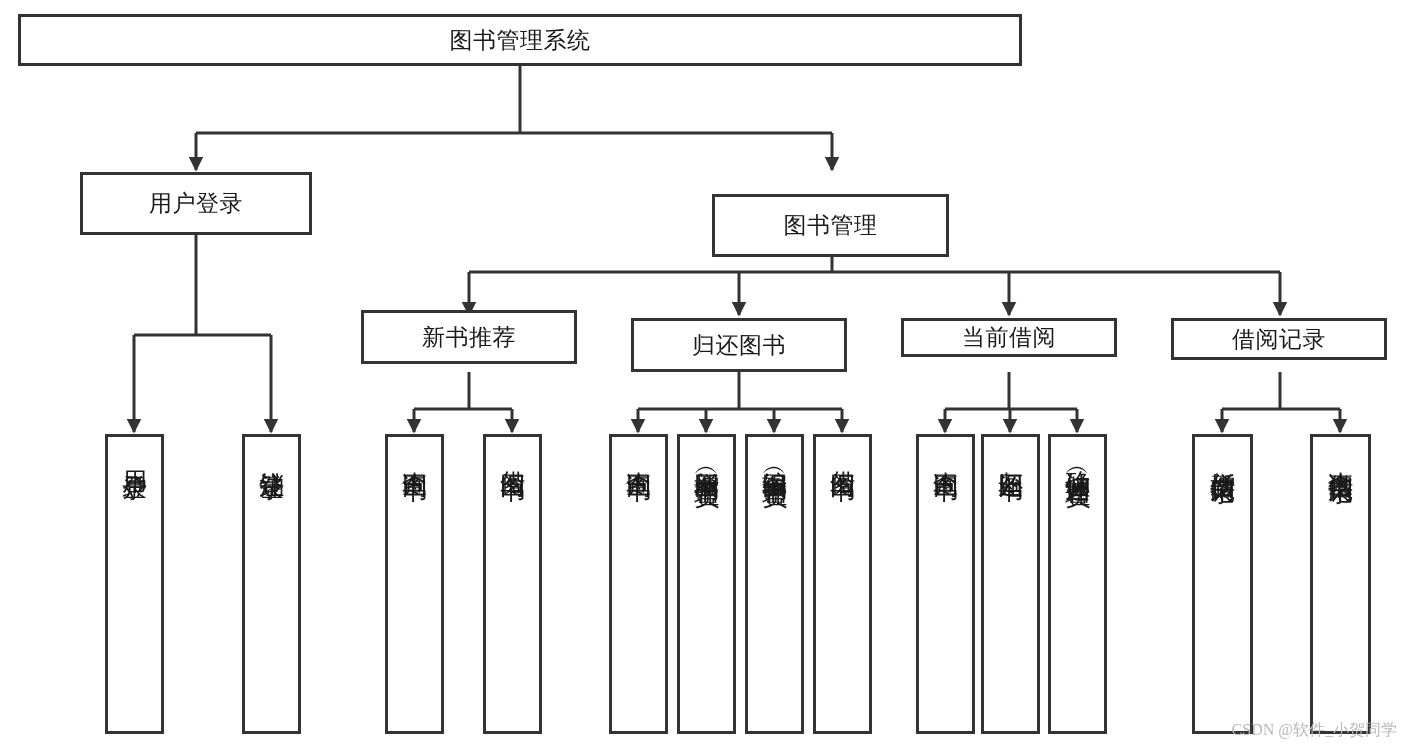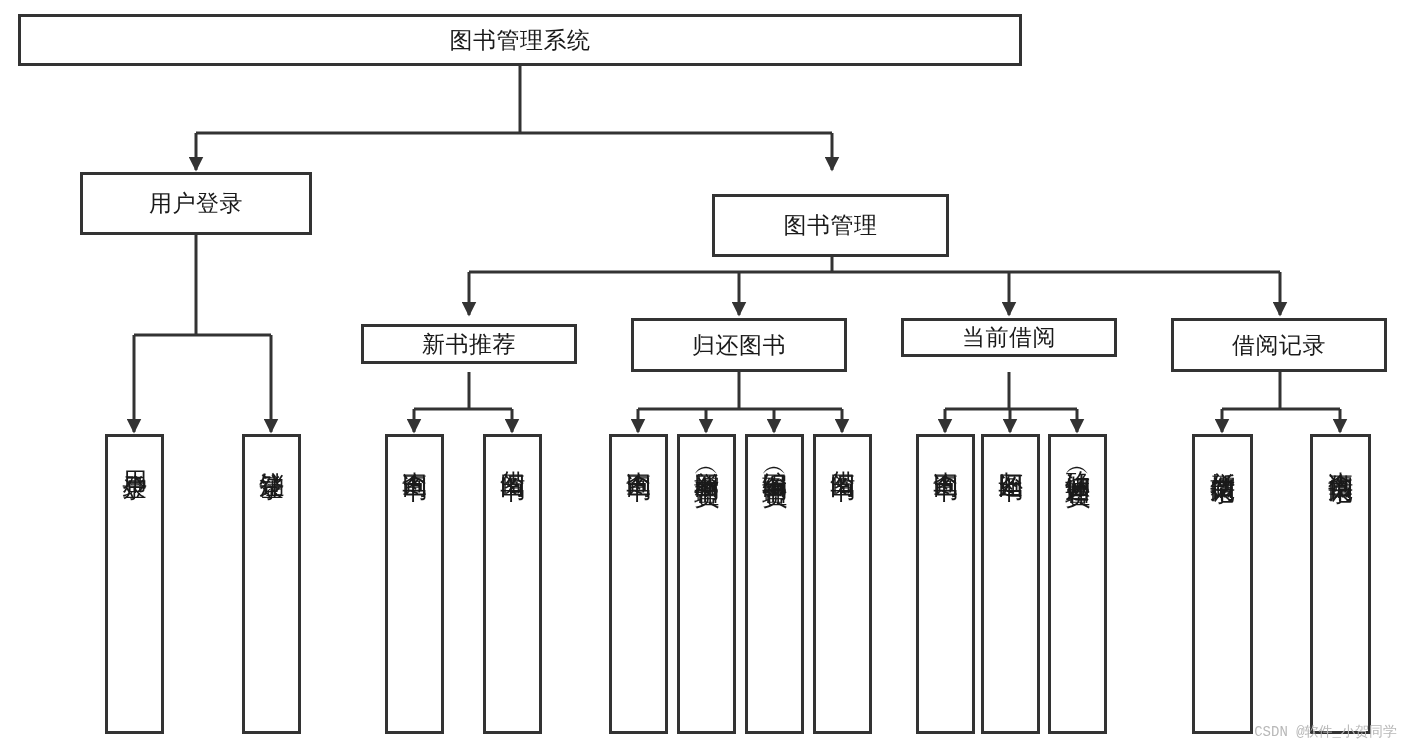--- a/index.html
+++ b/index.html
@@ -55,25 +55,25 @@
     top: 0;
     width: 1405px;
     height: 747px;
     z-index: 1;
     pointer-events: none;
   }
   #watermark {
     position: absolute;
     right: 8px;
     bottom: 6px;
-    font-size: 14px;
+    font-size: 16px;
     color: #b8b8b8;
     z-index: 3;
     white-space: nowrap;
-    font-family: Liberation Mono, monospace;
+    font-family: Liberation Serif, serif;
   }
 </style>
 </head>
 <body>
 
 <div id="canvas">
 
   <svg id="links" viewBox="0 0 1405 747">
     <defs>
       <marker id="arrow" viewBox="0 0 10 10" refX="9" refY="5" markerWidth="5" markerHeight="5" orient="auto-start-reverse">
@@ -128,30 +128,30 @@
     <span class="label">图书管理系统</span>
   </div>
 
   <div class="node horiz" style="left:80px; top:172px; width:232px; height:63px;">
     <span class="label">用户登录</span>
   </div>
   <div class="node horiz" style="left:712px; top:172px; width:237px; height:63px;margin-top:22px;">
     <span class="label">图书管理</span>
   </div>
 
-  <div class="node horiz" style="left:361px; top:324px; width:216px; height:40px;">
+  <div class="node horiz" style="left:361px; top:310px; width:216px; height:54px;">
     <span class="label">新书推荐</span>
   </div>
   <div class="node horiz" style="left:631px; top:318px; width:216px; height:54px;">
     <span class="label">归还图书</span>
   </div>
   <div class="node horiz" style="left:901px; top:318px; width:216px; height:39px;">
     <span class="label">当前借阅</span>
   </div>
-  <div class="node horiz" style="left:1171px; top:318px; width:216px; height:54px;">
+  <div class="node horiz" style="left:1171px; top:318px; width:216px; height:42px;">
     <span class="label">借阅记录</span>
   </div>
 
   <div class="node vert" style="left:105px; top:434px; width:59px; height:300px;">
     <span class="label">用户登录</span>
   </div>
   <div class="node vert" style="left:242px; top:434px; width:59px; height:300px;">
     <span class="label">注销登录</span>
   </div>
 

